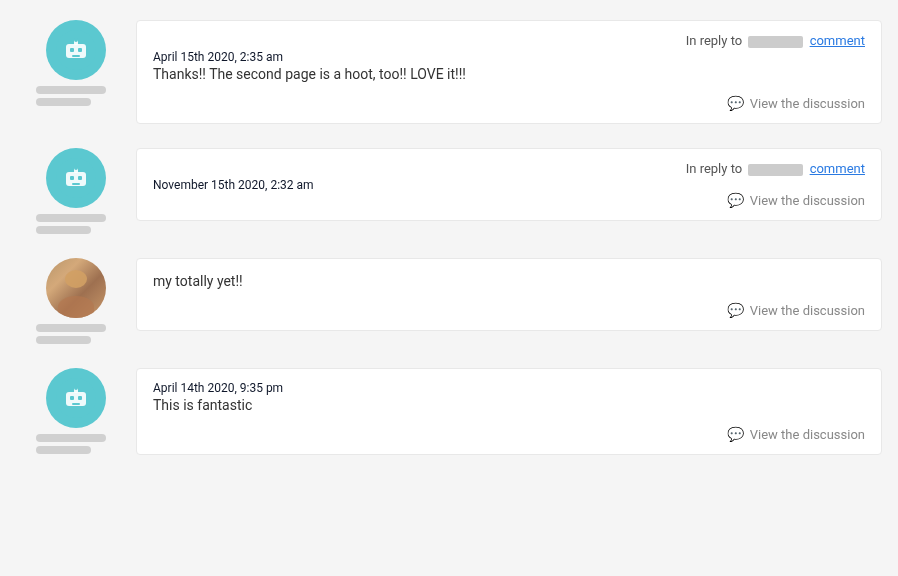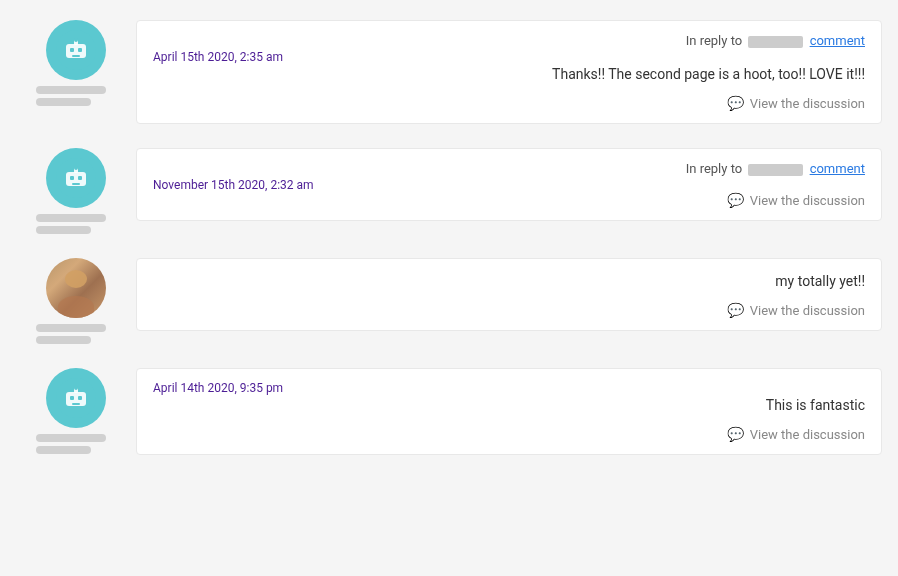--- a/index.html
+++ b/index.html
@@ -77,28 +77,27 @@
       vertical-align: middle;
       margin: 0 3px;
     }
     .in-reply-to .comment-link {
       color: #2a7ae2;
       text-decoration: underline;
       cursor: pointer;
     }
     .timestamp {
       font-size: 12px;
-      color: #4c1d95;
+      color: #0f172a;
     }
     .comment-text {
       font-size: 14px;
       color: #333;
       line-height: 1.5;
       margin-bottom: 10px;
-      text-align: right;
     }
     .view-discussion {
       text-align: right;
     }
     .view-discussion a {
       color: #888;
       font-size: 13px;
       text-decoration: none;
       display: inline-flex;
       align-items: center;

